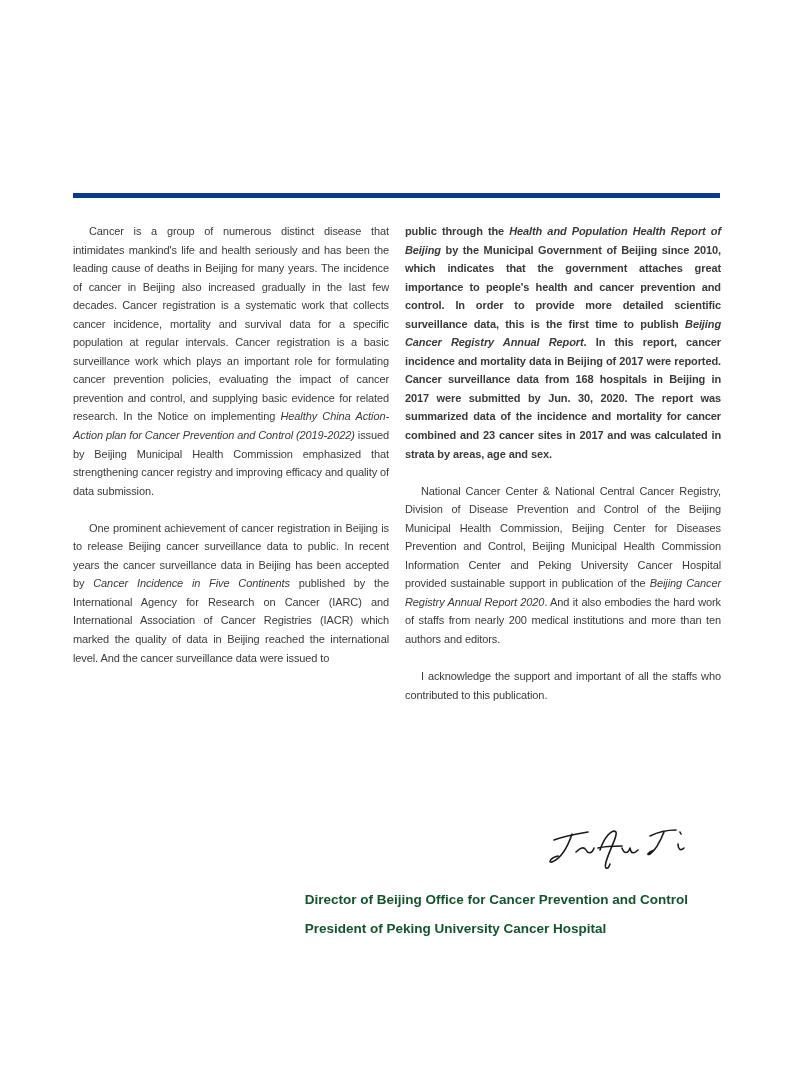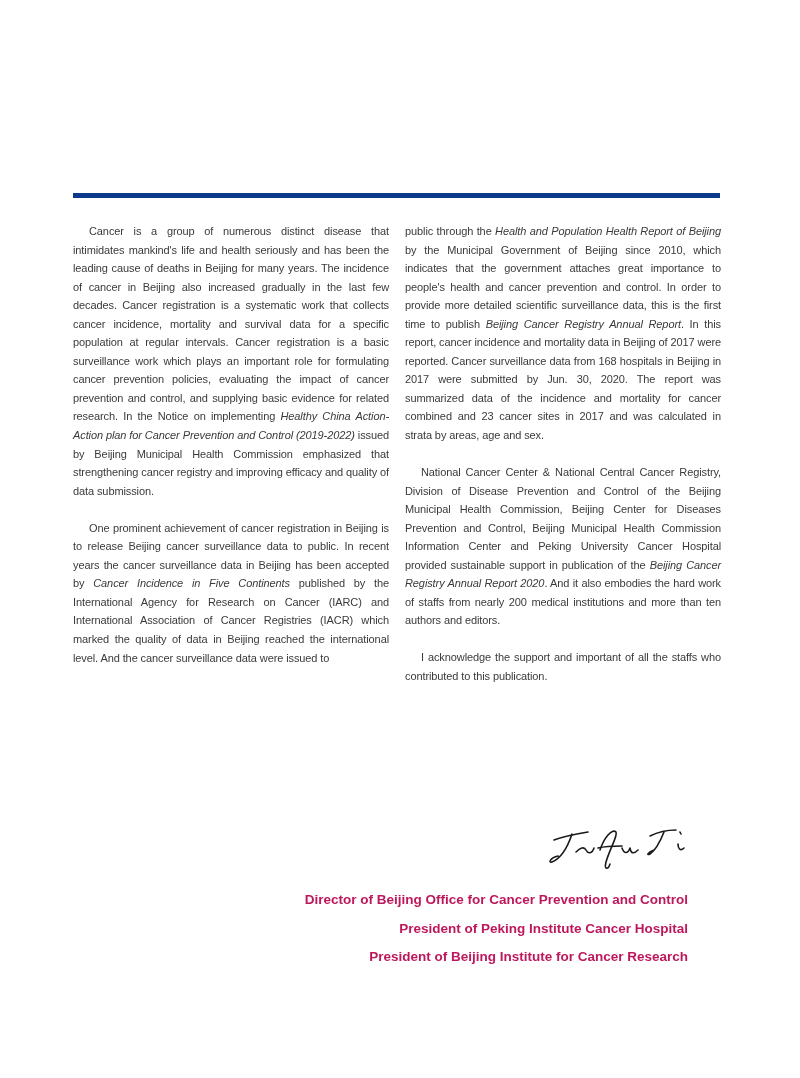--- a/index.html
+++ b/index.html
@@ -4,25 +4,25 @@
   <style>
     html, body { margin: 0; padding: 0; background: #ffffff; }
     body { width: 800px; height: 1078px; position: relative; overflow: hidden;
            font-family: "Liberation Sans", "DejaVu Sans", sans-serif; color: #3a3a3a; }
     .rule { position: absolute; left: 73px; top: 193px; width: 647px; height: 5px; background: #0b3a8a; }
     .col { position: absolute; top: 222px; width: 316px; font-size: 11px; line-height: 18.55px;
            text-align: justify; letter-spacing: -0.1px; }
     .col-left { left: 73px; }
     .col-right { left: 405px; }
     .col p { margin: 0 0 18.5px 0; text-indent: 16px; }
-    .col p.cont { text-indent: 0; }
+    .col p.cont { text-indent: 0; font-weight: bold; }
     .col i { font-style: italic; }
     .signature { position: absolute; left: 546px; top: 818px; width: 150px; height: 55px; }
-    .sign-block { position: absolute; right: 112px; top: 886px; text-align: right;
-                  font-size: 13.5px; font-weight: bold; color: #be185d; line-height: 28.6px; }
+    .sign-block { position: absolute; right: 112px; top: 886px; 
+                  font-size: 13.5px; font-weight: bold; color: #14532d; line-height: 28.6px; }
     .sign-block div { white-space: nowrap; }
   </style>
 </head>
 <body>
 
 <div class="rule"></div>
 
 <div class="col col-left">
   <p><span>Cancer is a group of numerous distinct disease that intimidates mankind's life and health seriously and has been the leading cause of deaths in Beijing for many years. The incidence of cancer in Beijing also increased gradually in the last few decades. Cancer registration is a systematic work that collects cancer incidence, mortality and survival data for a specific population at regular intervals. Cancer registration is a basic surveillance work which plays an important role for formulating cancer prevention policies, evaluating the impact of cancer prevention and control, and supplying basic evidence for related research. In the Notice on implementing </span><i>Healthy China Action- Action plan for Cancer Prevention and Control (2019-2022)</i><span> issued by Beijing Municipal Health Commission emphasized that strengthening cancer registry and improving efficacy and quality of data submission.</span></p>
   <p><span>One prominent achievement of cancer registration in Beijing is to release Beijing cancer surveillance data to public. In recent years the cancer surveillance data in Beijing has been accepted by </span><i>Cancer Incidence in Five Continents</i><span> published by the International Agency for Research on Cancer (IARC) and International Association of Cancer Registries (IACR) which marked the quality of data in Beijing reached the international level. And the cancer surveillance data were issued to</span></p>
@@ -48,15 +48,14 @@
 
   <path d="M104 18 C112 14, 122 12, 130 12"></path>
   <path d="M118 14 C114 24, 110 32, 104 36 C100 38, 102 34, 108 32"></path>
 
   <path d="M132 26 C132 30, 134 34, 138 30"></path>
   <path d="M134 14 L135 16"></path>
 </svg>
 
 <div class="sign-block">
   <div>Director of Beijing Office for Cancer Prevention and Control</div>
-  <div>President of Peking Institute Cancer Hospital</div>
-  <div>President of Beijing Institute for Cancer Research</div>
+  <div>President of Peking University Cancer Hospital</div>
 </div>
 
 </body></html>

